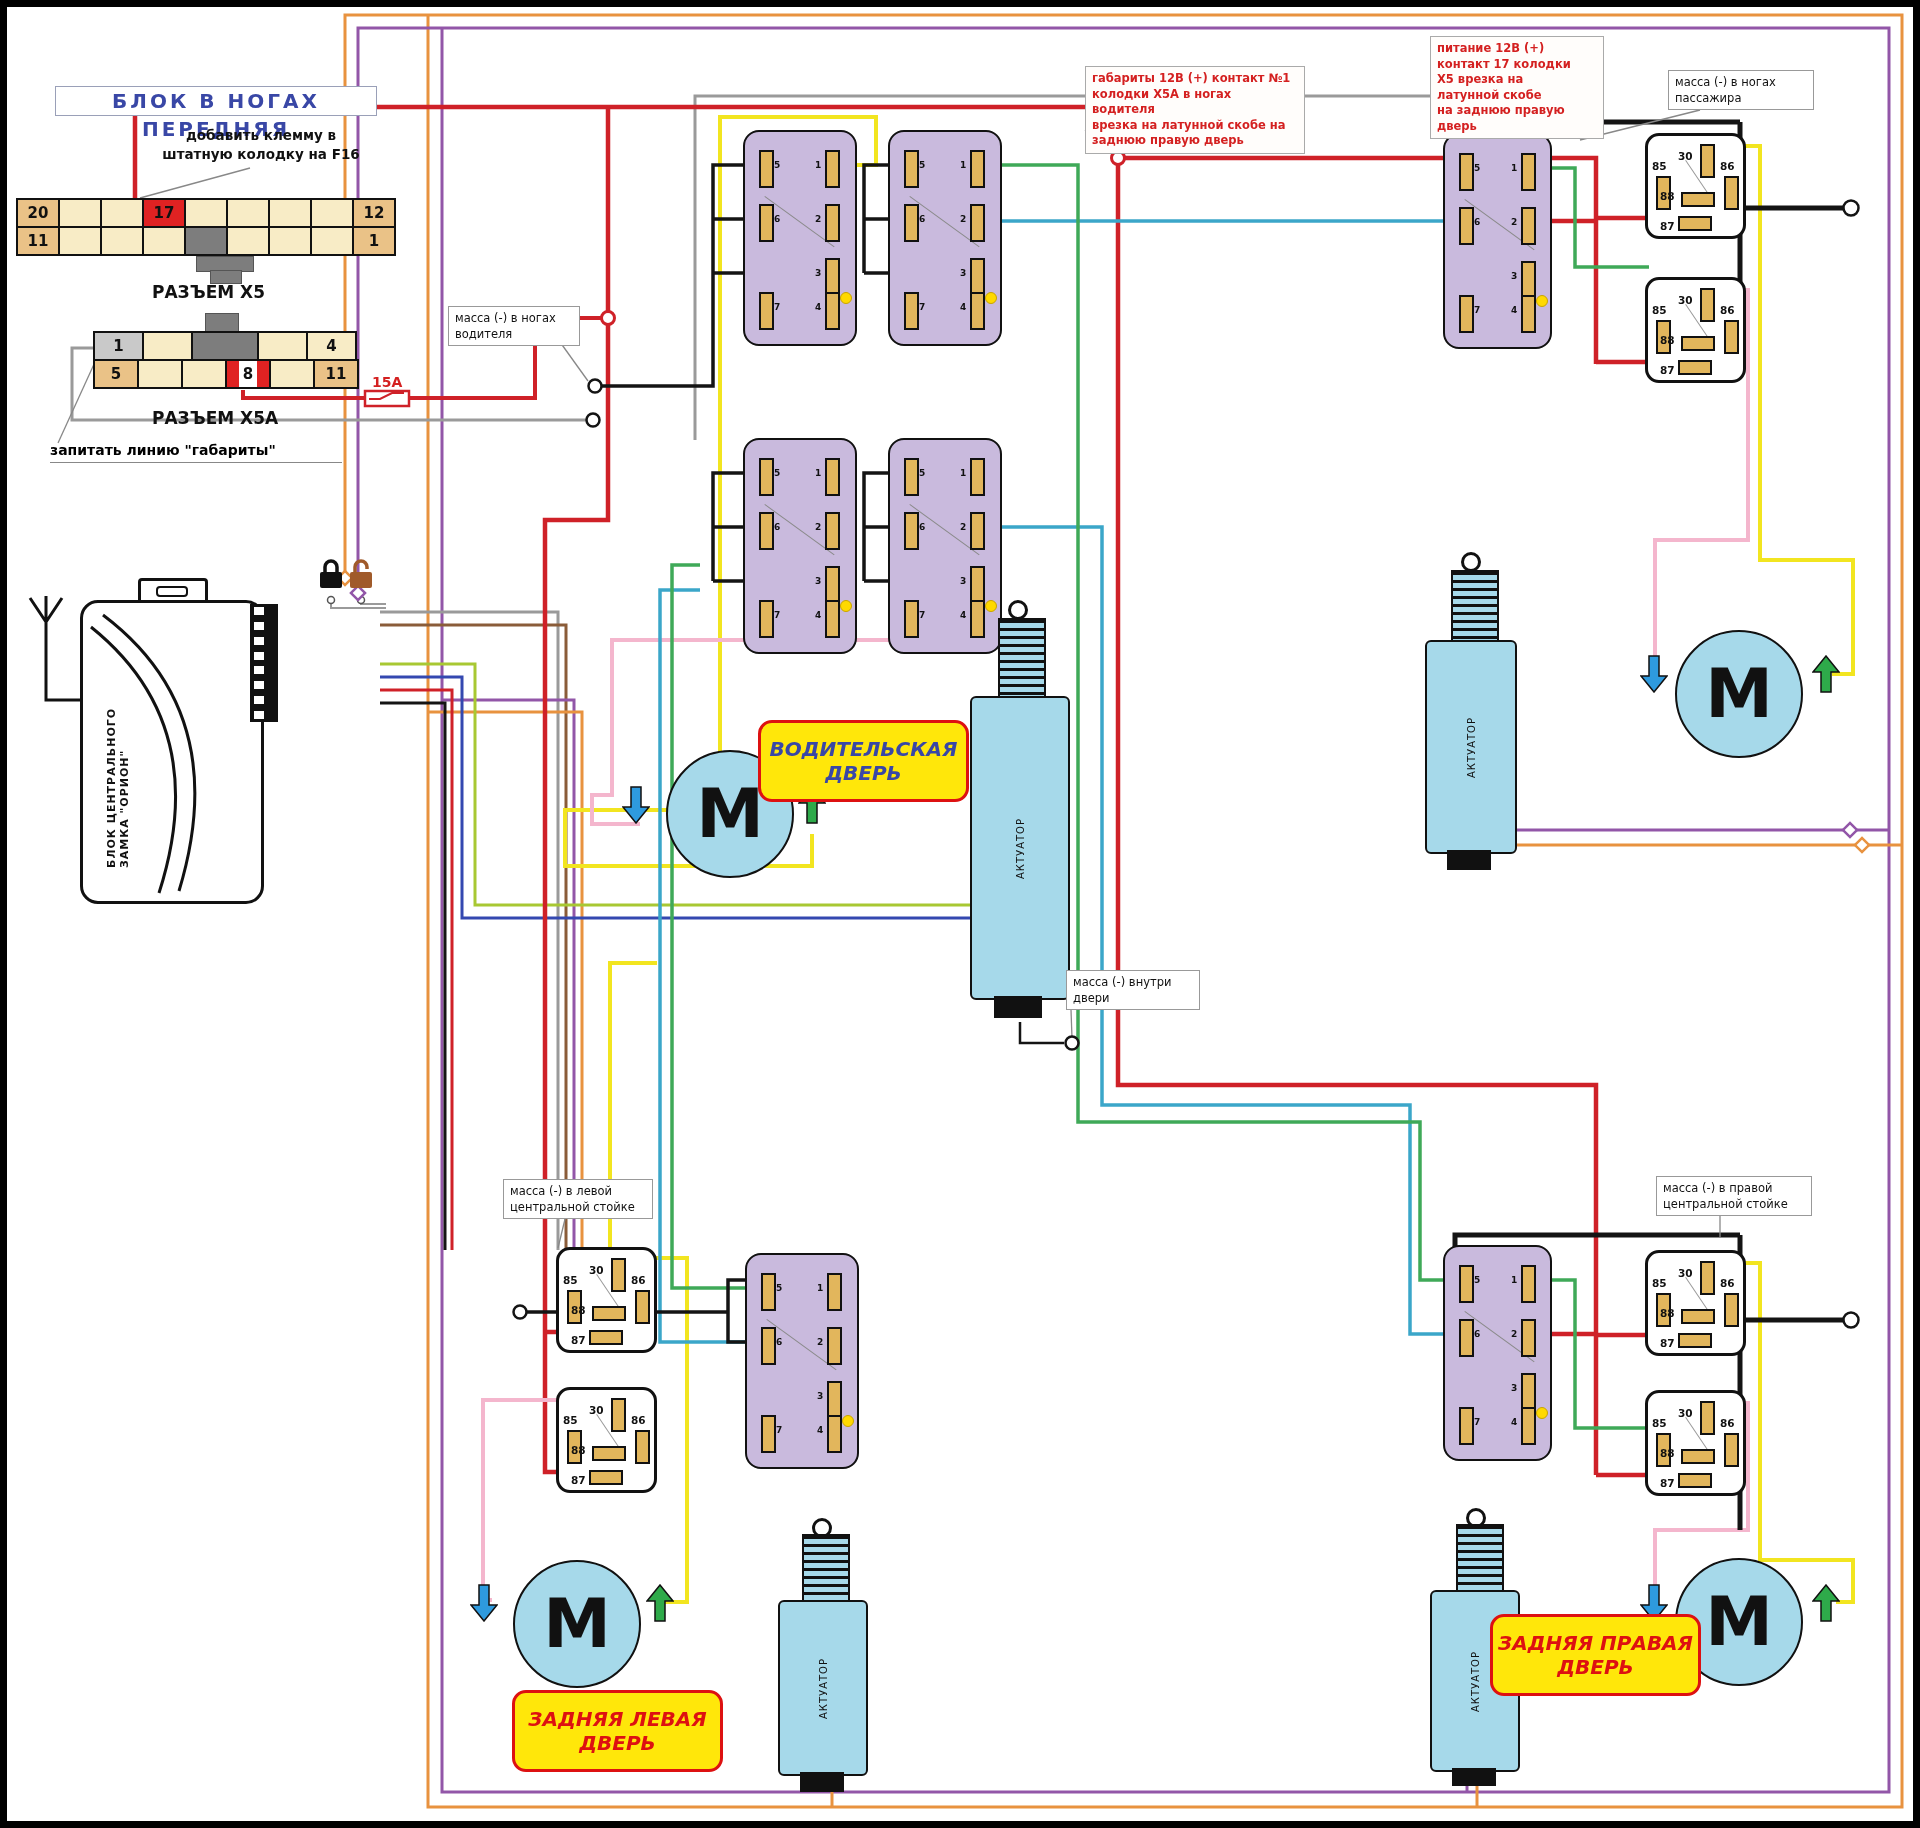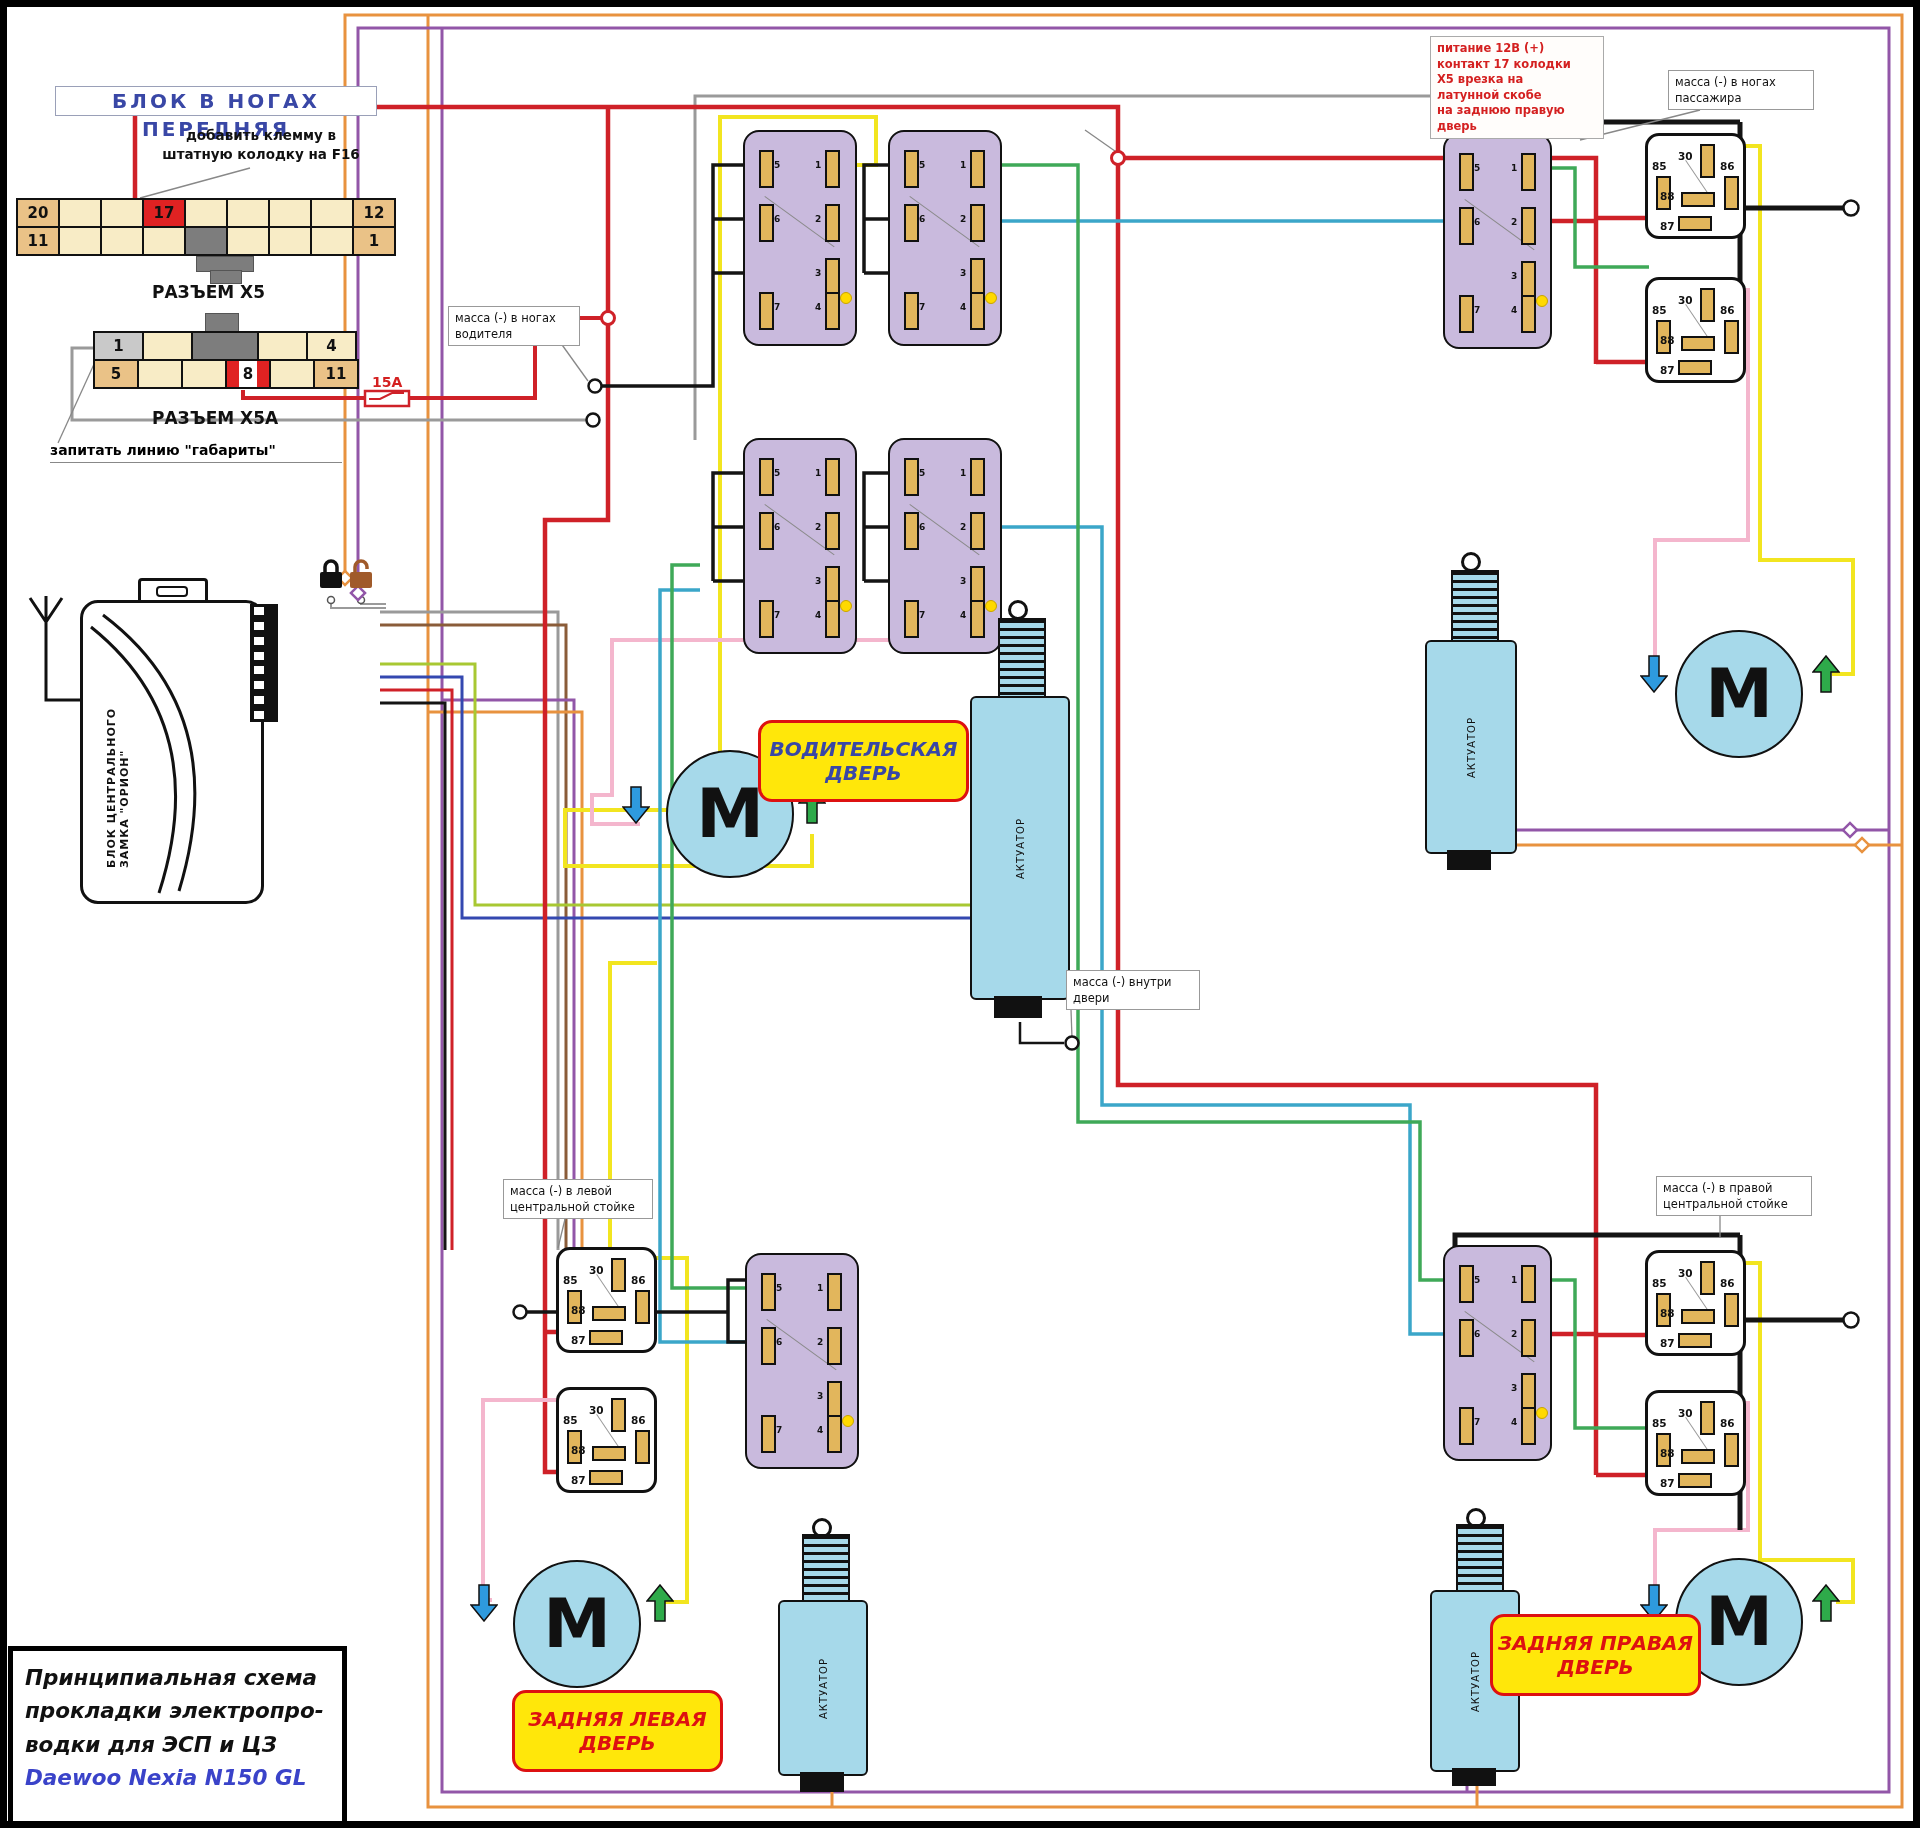--- a/index.html
+++ b/index.html
@@ -251,20 +251,24 @@
     <div class="ccell" style="width:42px"></div>
     <div class="ccell" style="width:42px;background:linear-gradient(90deg,#e02222 0 28%,#fff 28% 72%,#e02222 72%)">8</div>
     <div class="ccell" style="width:42px"></div>
     <div class="ccell end" style="width:42px">11</div>
   </div>
 </div>
 <div class="abs connlabel" style="left:152px;top:408px;z-index:6">РАЗЪЕМ X5A</div>
 <div class="abs" style="left:50px;top:442px;width:292px;font-size:14px;font-weight:bold;border-bottom:1.5px solid #888;padding-bottom:4px;z-index:6">запитать линию "габариты"</div>
 <div class="abs fuselbl" style="left:372px;top:374px;z-index:6">15A</div>
 
+<div class="abs rednote pre" style="left:1085px;top:66px;width:206px">габариты 12В (+) контакт №1
+колодки Х5А в ногах водителя
+врезка на латунной скобе на
+заднюю правую дверь</div>
 <div class="abs rednote pre" style="left:1430px;top:36px;width:160px">питание 12В (+)
 контакт 17 колодки
 Х5 врезка на
 латунной скобе
 на заднюю правую дверь</div>
 
 <div class="abs massbox pre" style="left:448px;top:306px;width:118px">масса (-) в ногах
 водителя</div>
 <div class="abs massbox pre" style="left:1668px;top:70px;width:132px">масса (-) в ногах
 пассажира</div>
@@ -582,20 +586,14 @@
   <div class="act-cap" style="left:22px;top:260px;width:44px;height:18px"></div>
 </div>
 
 <div class="abs doorlabel blue pre" style="left:758px;top:720px;width:205px;height:76px">ВОДИТЕЛЬСКАЯ
 ДВЕРЬ</div>
 <div class="abs doorlabel pre" style="left:512px;top:1690px;width:205px;height:76px">ЗАДНЯЯ ЛЕВАЯ
 ДВЕРЬ</div>
 <div class="abs doorlabel pre" style="left:1490px;top:1614px;width:205px;height:76px">ЗАДНЯЯ ПРАВАЯ
 ДВЕРЬ</div>
 
-<div id="title-block" class="abs" style="left:8px;top:1646px;width:305px;height:152px">
-  <div>Принципиальная схема</div>
-  <div>прокладки электропро-</div>
-  <div>водки для ЭСП и ЦЗ</div>
-  <div class="blue-line">Daewoo Nexia N150 GL</div>
-</div>
 
 </div>
 
 </body></html>

